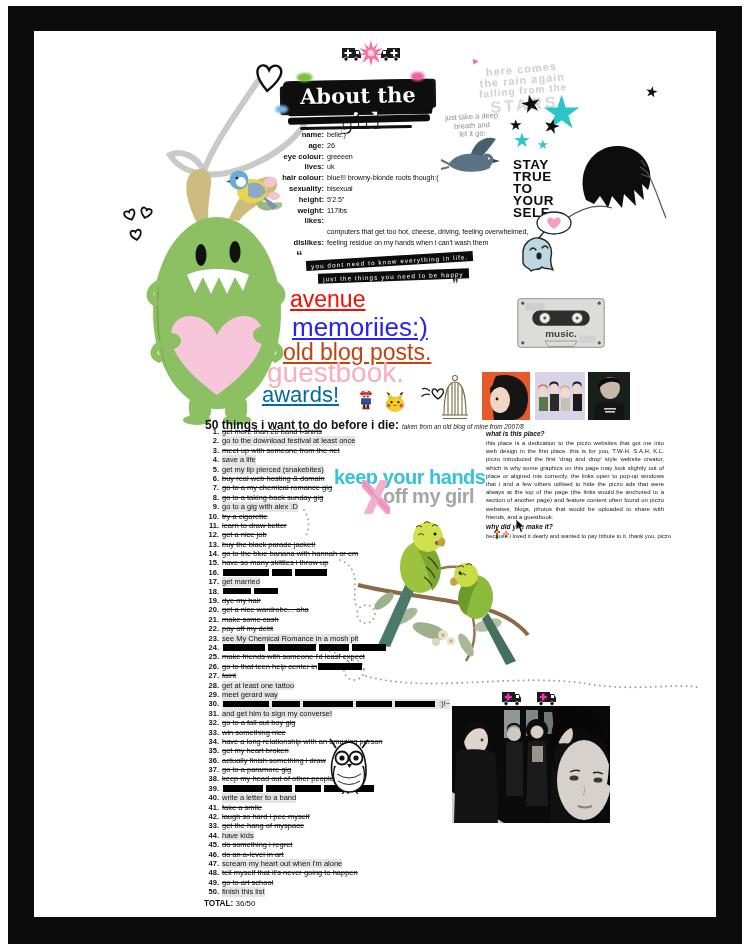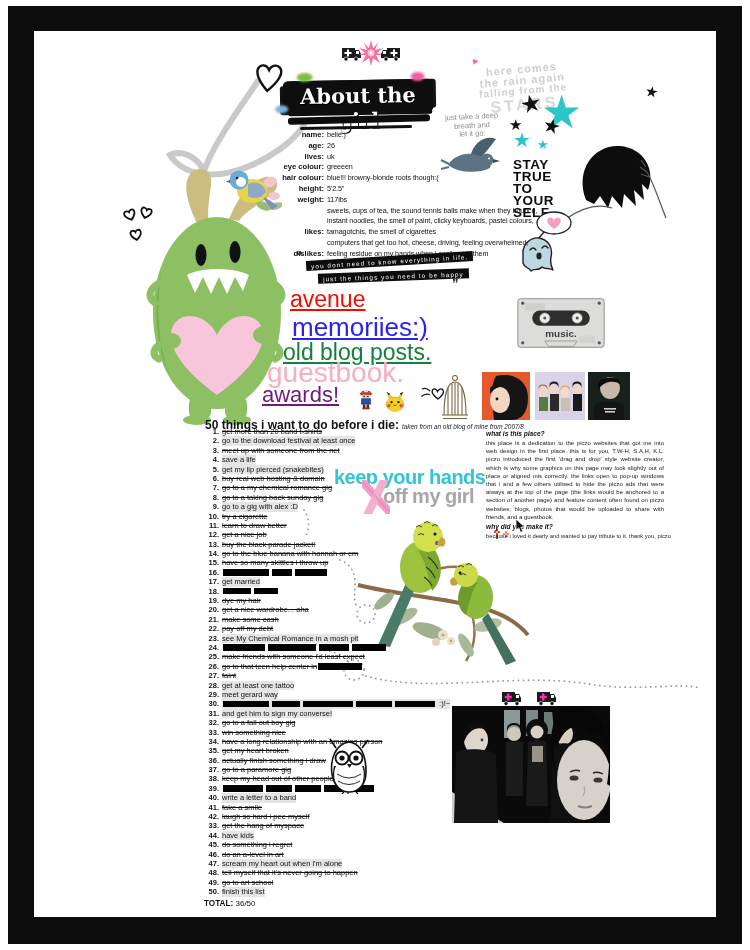--- a/index.html
+++ b/index.html
@@ -41,23 +41,23 @@
   .p-value{width:212px;margin-left:3px;font-size:7.2px;line-height:10.8px;letter-spacing:-.1px}
 
   
   .q-mark{font-size:13px;font-weight:bold;color:#222}
   .q-bar{position:absolute;background:#0c0c0c;color:#fff;font-size:6.3px;letter-spacing:1.1px;padding:1.5px 5px;white-space:nowrap;z-index:4}
 
   
   .lk{position:absolute;cursor:pointer;text-decoration:underline;white-space:nowrap;z-index:6;line-height:1}
   .lk1{left:290px;top:288px;font-size:23px;color:#f20d00}
   .lk2{left:292px;top:314px;font-size:26px;color:#2a22ee}
-  .lk3{left:283px;top:341px;font-size:23px;color:#15803d}
+  .lk3{left:283px;top:341px;font-size:23px;color:#c2410c}
   .lk4{left:267px;top:359px;font-size:28px;color:#f7afc0;text-decoration:none}
-  .lk5{left:262px;top:384px;font-size:22px;color:#701a75}
+  .lk5{left:262px;top:384px;font-size:22px;color:#0369a1}
 
   
   .bl-head{left:205px;top:415px;z-index:6;white-space:nowrap}
   .bl-head b{font-size:12px}
   .bl-head i{font-size:6.4px;color:#222;margin-left:3px}
   .bucket{left:204px;top:427px;width:280px;z-index:6}
   .bl-row{display:flex;align-items:flex-start;height:9.4px}
   .bl-num{width:15px;flex:none;text-align:right;font-size:7.5px;font-weight:bold;line-height:9.4px}
   .bl-text{margin-left:3px;font-size:7.5px;line-height:9.4px;white-space:nowrap}
   .bl-text.done{text-decoration:line-through}
@@ -188,42 +188,45 @@
 <div class="abs profile">
     <div class="p-row">
       <span class="p-label">name:</span>
       <span class="p-value">belle:)</span>
     </div>
     <div class="p-row">
       <span class="p-label">age:</span>
       <span class="p-value">26</span>
     </div>
     <div class="p-row">
+      <span class="p-label">eye colour:</span>
+      <span class="p-value">greeeen</span>
+    </div>
+    <div class="p-row">
       <span class="p-label">lives:</span>
       <span class="p-value">uk</span>
     </div>
     <div class="p-row">
-      <span class="p-label">eye colour:</span>
-      <span class="p-value">greeeen</span>
-    </div>
-    <div class="p-row">
       <span class="p-label">hair colour:</span>
       <span class="p-value">blue!!! browny-blonde roots though:(</span>
     </div>
     <div class="p-row">
+      <span class="p-label">sexuality:</span>
+      <span class="p-value">bisexual</span>
+    </div>
+    <div class="p-row">
       <span class="p-label">height:</span>
       <span class="p-value">5'2.5"</span>
     </div>
     <div class="p-row">
       <span class="p-label">weight:</span>
       <span class="p-value">117lbs</span>
     </div>
     <div class="p-row">
       <span class="p-label">likes:</span>
-      <span class="p-value">sweets, cups of tea, the sound tennis balls make when they bounce, instant noodles, the smell of paint, clicky keyboards, pastel colours, tamagotchis, the smell of cigarettes</span>
     </div>
     <div class="p-row">
       <span class="p-label">dislikes:</span>
       <span class="p-value">computers that get too hot, cheese, driving, feeling overwhelmed, feeling residue on my hands when i can't wash them</span>
     </div>
   </div>
 
 <div class="abs" style="left:535px;top:210px;z-index:3">
   <svg width="40" height="30" viewBox="0 0 40 30">
     <ellipse cx="19" cy="13" rx="17" ry="11" fill="#fff" stroke="#222" stroke-width="1.3"></ellipse>

